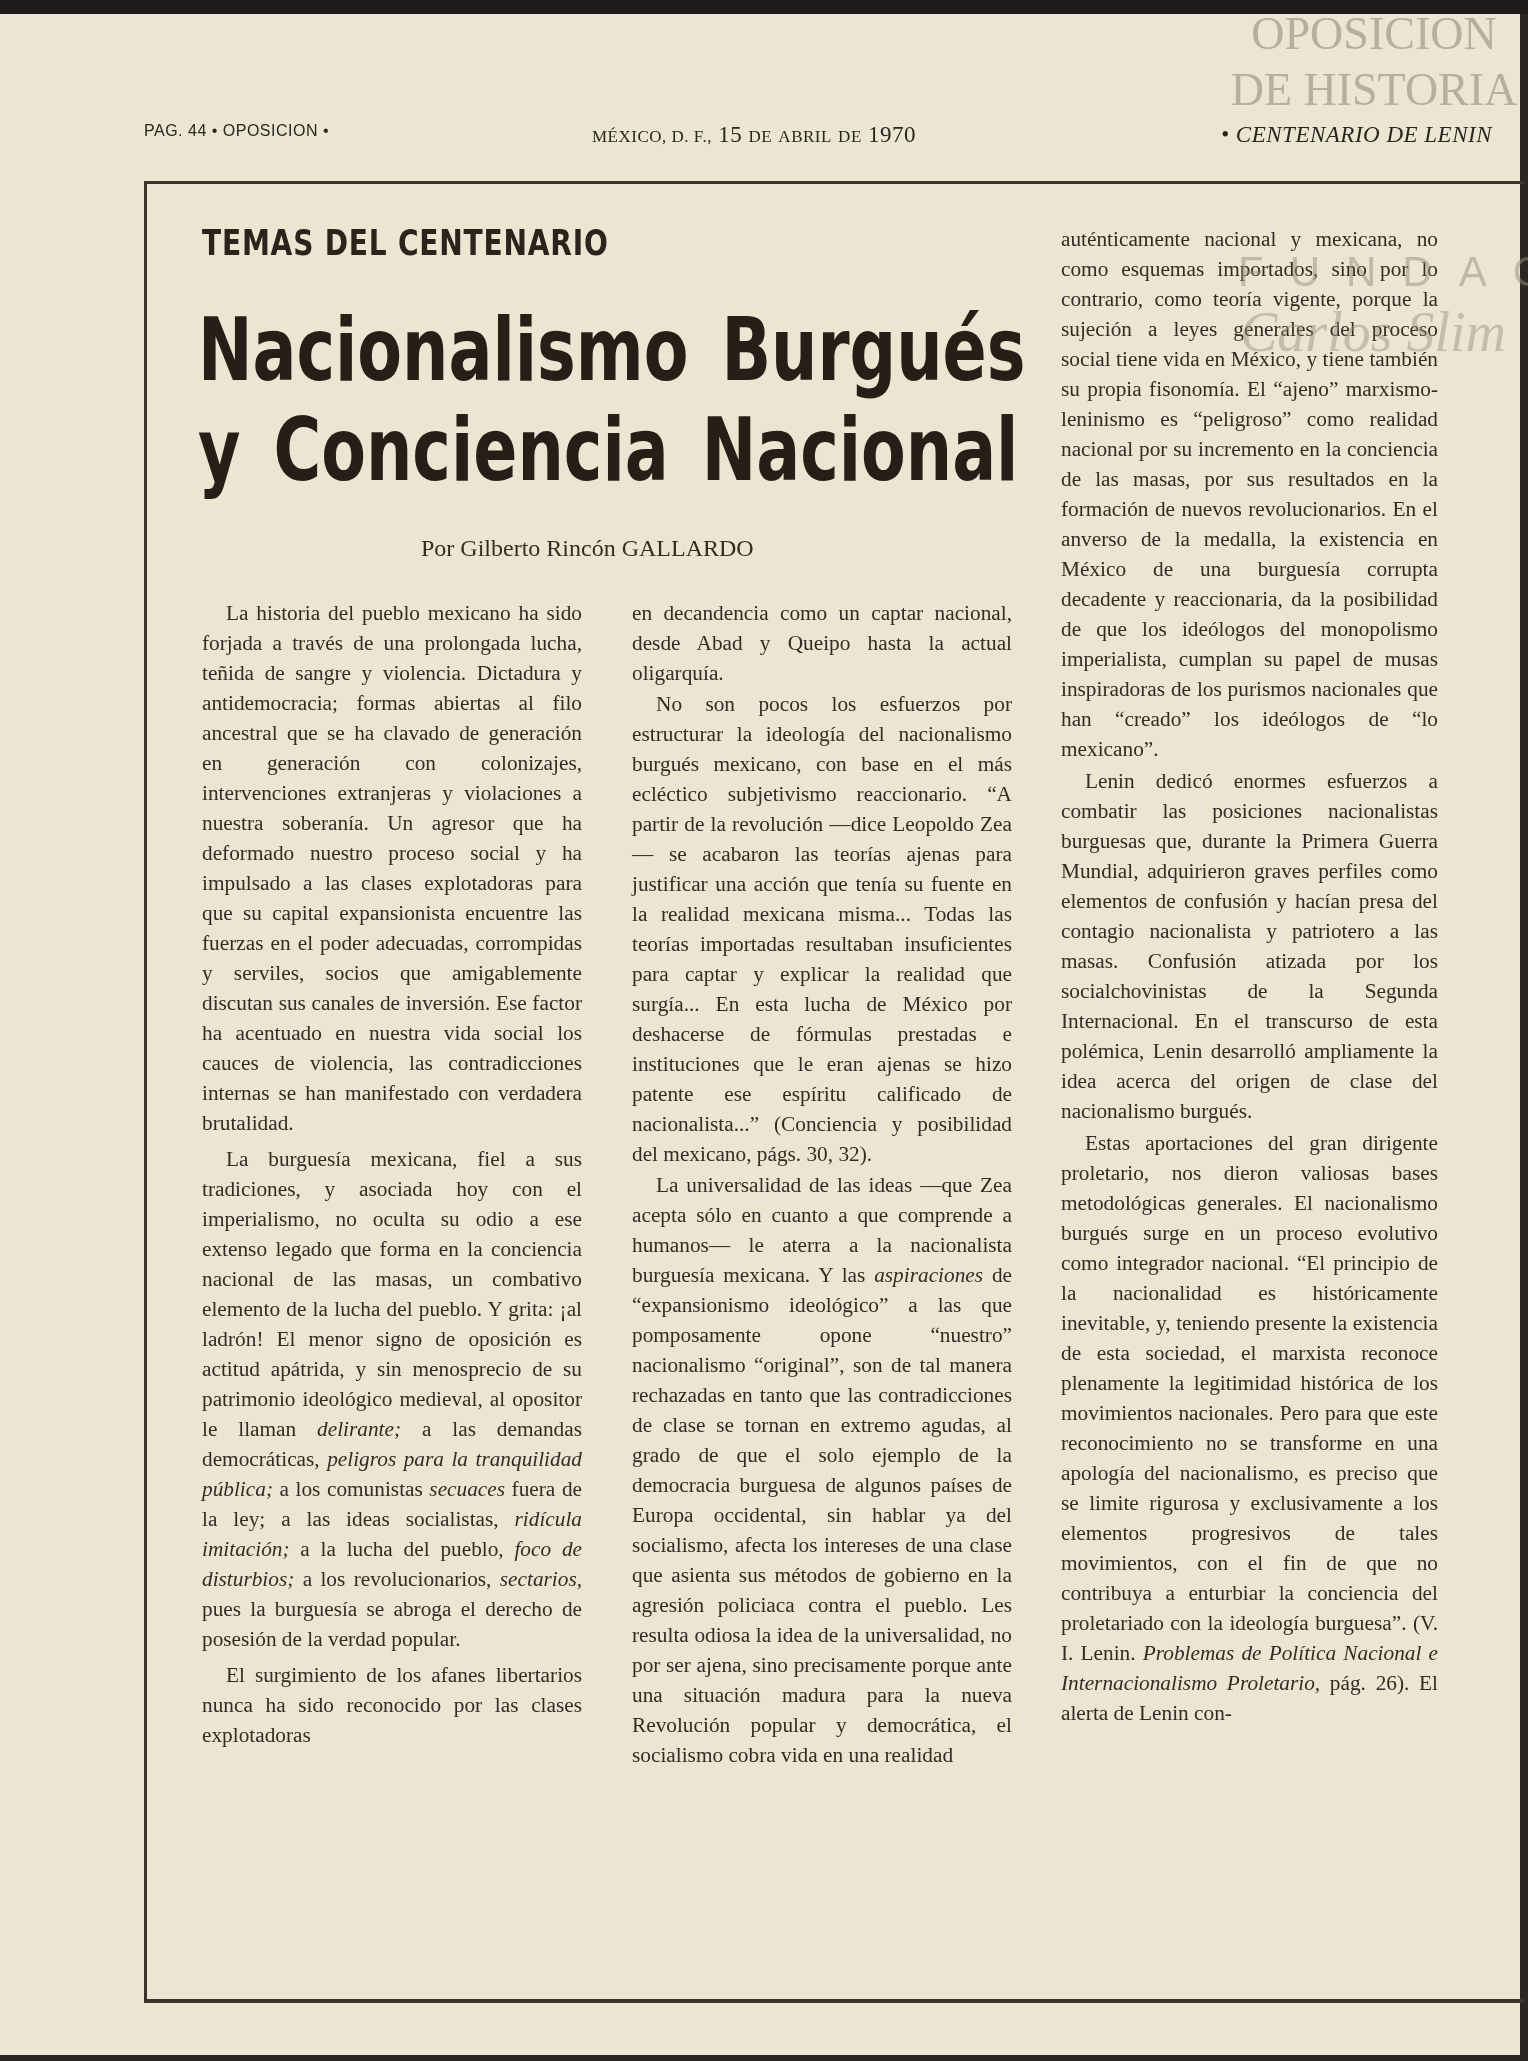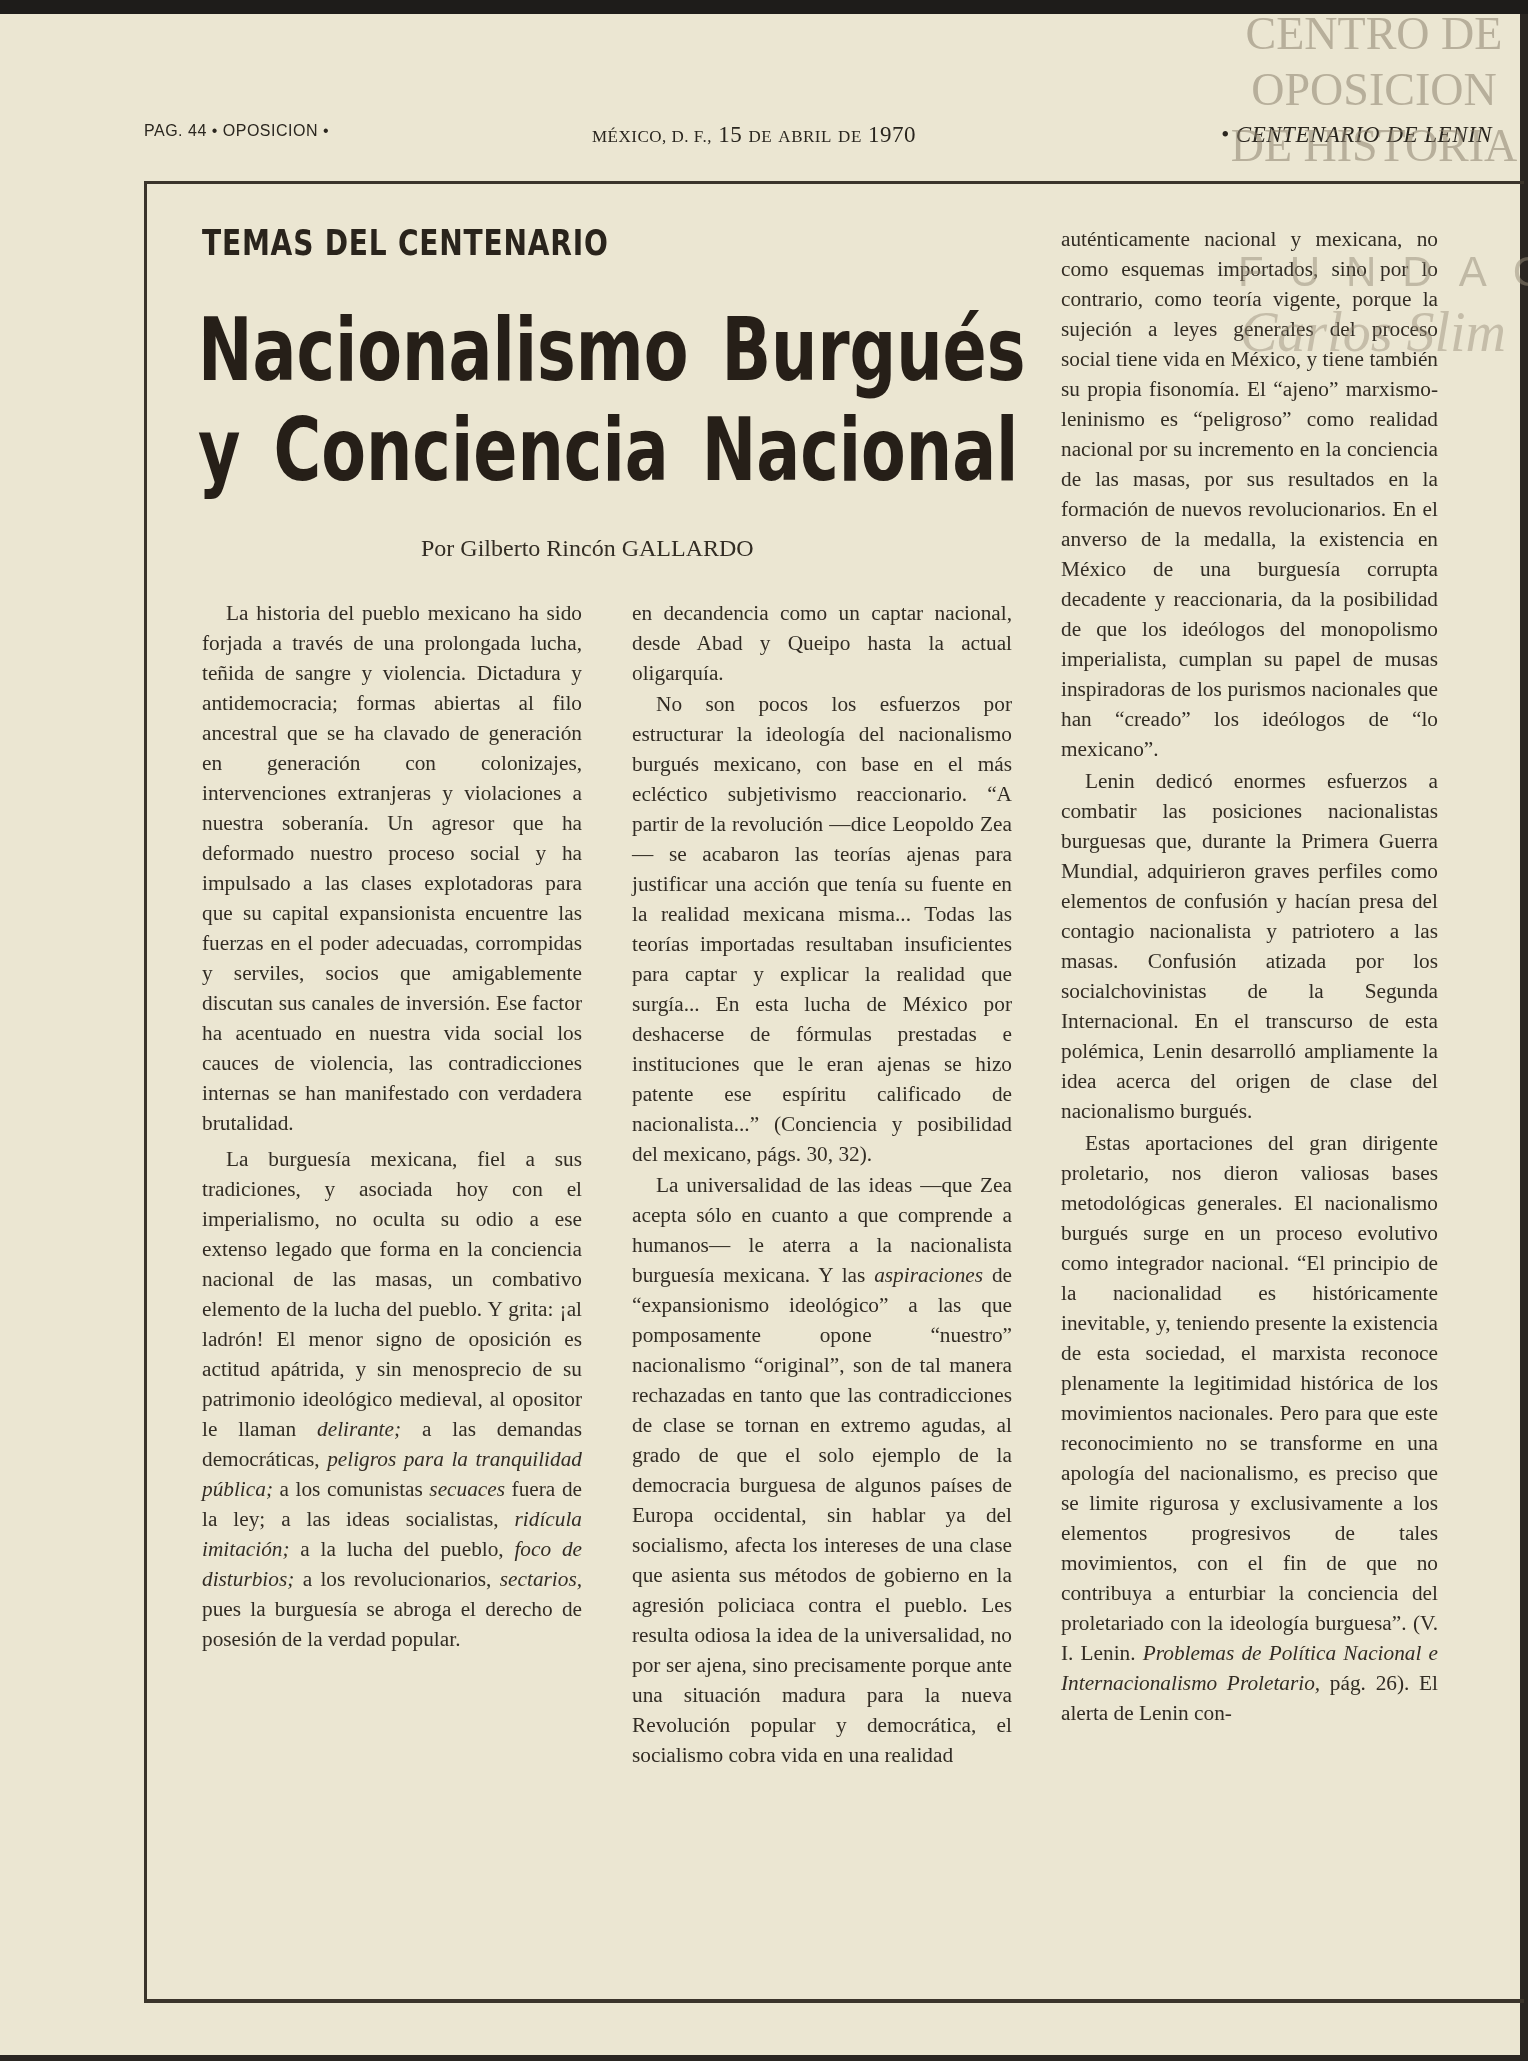--- a/index.html
+++ b/index.html
@@ -98,33 +98,33 @@
 <h1 class="headline" style="margin:0;">
   <span class="line">Nacionalismo Burgués</span>
   <span class="line">y Conciencia Nacional</span>
 </h1>
 
 <div class="byline">Por Gilberto Rincón GALLARDO</div>
 
 <div class="col col-1">
   <p>La historia del pueblo mexicano ha sido forjada a través de una prolongada lucha, teñida de sangre y violencia. Dictadura y antidemocracia; formas abiertas al filo ancestral que se ha clavado de generación en generación con colonizajes, intervenciones extranjeras y violaciones a nuestra soberanía. Un agresor que ha deformado nuestro proceso social y ha impulsado a las clases explotadoras para que su capital expansionista encuentre las fuerzas en el poder adecuadas, corrompidas y serviles, socios que amigablemente discutan sus canales de inversión. Ese factor ha acentuado en nuestra vida social los cauces de violencia, las contradicciones internas se han manifestado con verdadera brutalidad.</p>
   <p><span>La burguesía mexicana, fiel a sus tradiciones, y asociada hoy con el imperialismo, no oculta su odio a ese extenso legado que forma en la conciencia nacional de las masas, un combativo elemento de la lucha del pueblo. Y grita: ¡al ladrón! El menor signo de oposición es actitud apátrida, y sin menosprecio de su patrimonio ideológico medieval, al opositor le llaman </span><i>delirante;</i><span> a las demandas democráticas, </span><i>peligros para la tranquilidad pública;</i><span> a los comunistas </span><i>secuaces</i><span> fuera de la ley; a las ideas socialistas, </span><i>ridícula imitación;</i><span> a la lucha del pueblo, </span><i>foco de disturbios;</i><span> a los revolucionarios, </span><i>sectarios,</i><span> pues la burguesía se abroga el derecho de posesión de la verdad popular.</span></p>
+  <p>El surgimiento de los afanes libertarios nunca ha sido reconocido por las clases explotadoras</p>
 </div>
 
 <div class="col col-2">
   <p class="cont">en decandencia como un captar nacional, desde Abad y Queipo hasta la actual oligarquía.</p>
   <p>No son pocos los esfuerzos por estructurar la ideología del nacionalismo burgués mexicano, con base en el más ecléctico subjetivismo reaccionario. “A partir de la revolución —dice Leopoldo Zea— se acabaron las teorías ajenas para justificar una acción que tenía su fuente en la realidad mexicana misma... Todas las teorías importadas resultaban insuficientes para captar y explicar la realidad que surgía... En esta lucha de México por deshacerse de fórmulas prestadas e instituciones que le eran ajenas se hizo patente ese espíritu calificado de nacionalista...” (Conciencia y posibilidad del mexicano, págs. 30, 32).</p>
   <p><span>La universalidad de las ideas —que Zea acepta sólo en cuanto a que comprende a humanos— le aterra a la nacionalista burguesía mexicana. Y las </span><i>aspiraciones</i><span> de “expansionismo ideológico” a las que pomposamente opone “nuestro” nacionalismo “original”, son de tal manera rechazadas en tanto que las contradicciones de clase se tornan en extremo agudas, al grado de que el solo ejemplo de la democracia burguesa de algunos países de Europa occidental, sin hablar ya del socialismo, afecta los intereses de una clase que asienta sus métodos de gobierno en la agresión policiaca contra el pueblo. Les resulta odiosa la idea de la universalidad, no por ser ajena, sino precisamente porque ante una situación madura para la nueva Revolución popular y democrática, el socialismo cobra vida en una realidad</span></p>
 </div>
 
 <div class="col col-3">
   <p class="cont">auténticamente nacional y mexicana, no como esquemas importados, sino por lo contrario, como teoría vigente, porque la sujeción a leyes generales del proceso social tiene vida en México, y tiene también su propia fisonomía. El “ajeno” marxismo-leninismo es “peligroso” como realidad nacional por su incremento en la conciencia de las masas, por sus resultados en la formación de nuevos revolucionarios. En el anverso de la medalla, la existencia en México de una burguesía corrupta decadente y reaccionaria, da la posibilidad de que los ideólogos del monopolismo imperialista, cumplan su papel de musas inspiradoras de los purismos nacionales que han “creado” los ideólogos de “lo mexicano”.</p>
   <p>Lenin dedicó enormes esfuerzos a combatir las posiciones nacionalistas burguesas que, durante la Primera Guerra Mundial, adquirieron graves perfiles como elementos de confusión y hacían presa del contagio nacionalista y patriotero a las masas. Confusión atizada por los socialchovinistas de la Segunda Internacional. En el transcurso de esta polémica, Lenin desarrolló ampliamente la idea acerca del origen de clase del nacionalismo burgués.</p>
   <p><span>Estas aportaciones del gran dirigente proletario, nos dieron valiosas bases metodológicas generales. El nacionalismo burgués surge en un proceso evolutivo como integrador nacional. “El principio de la nacionalidad es históricamente inevitable, y, teniendo presente la existencia de esta sociedad, el marxista reconoce plenamente la legitimidad histórica de los movimientos nacionales. Pero para que este reconocimiento no se transforme en una apología del nacionalismo, es preciso que se limite rigurosa y exclusivamente a los elementos progresivos de tales movimientos, con el fin de que no contribuya a enturbiar la conciencia del proletariado con la ideología burguesa”. (V. I. Lenin. </span><i>Problemas de Política Nacional e Internacionalismo Proletario,</i><span> pág. 26). El alerta de Lenin con-</span></p>
 </div>
 
 <div class="watermark">
-  <div>CENTRO DE</div>
   <div>OPOSICION</div>
   <div>DE HISTORIA</div>
 </div>
 <div class="watermark-2">FUNDACIÓN</div>
 <div class="watermark-3">Carlos Slim</div>
 
 </body></html>

